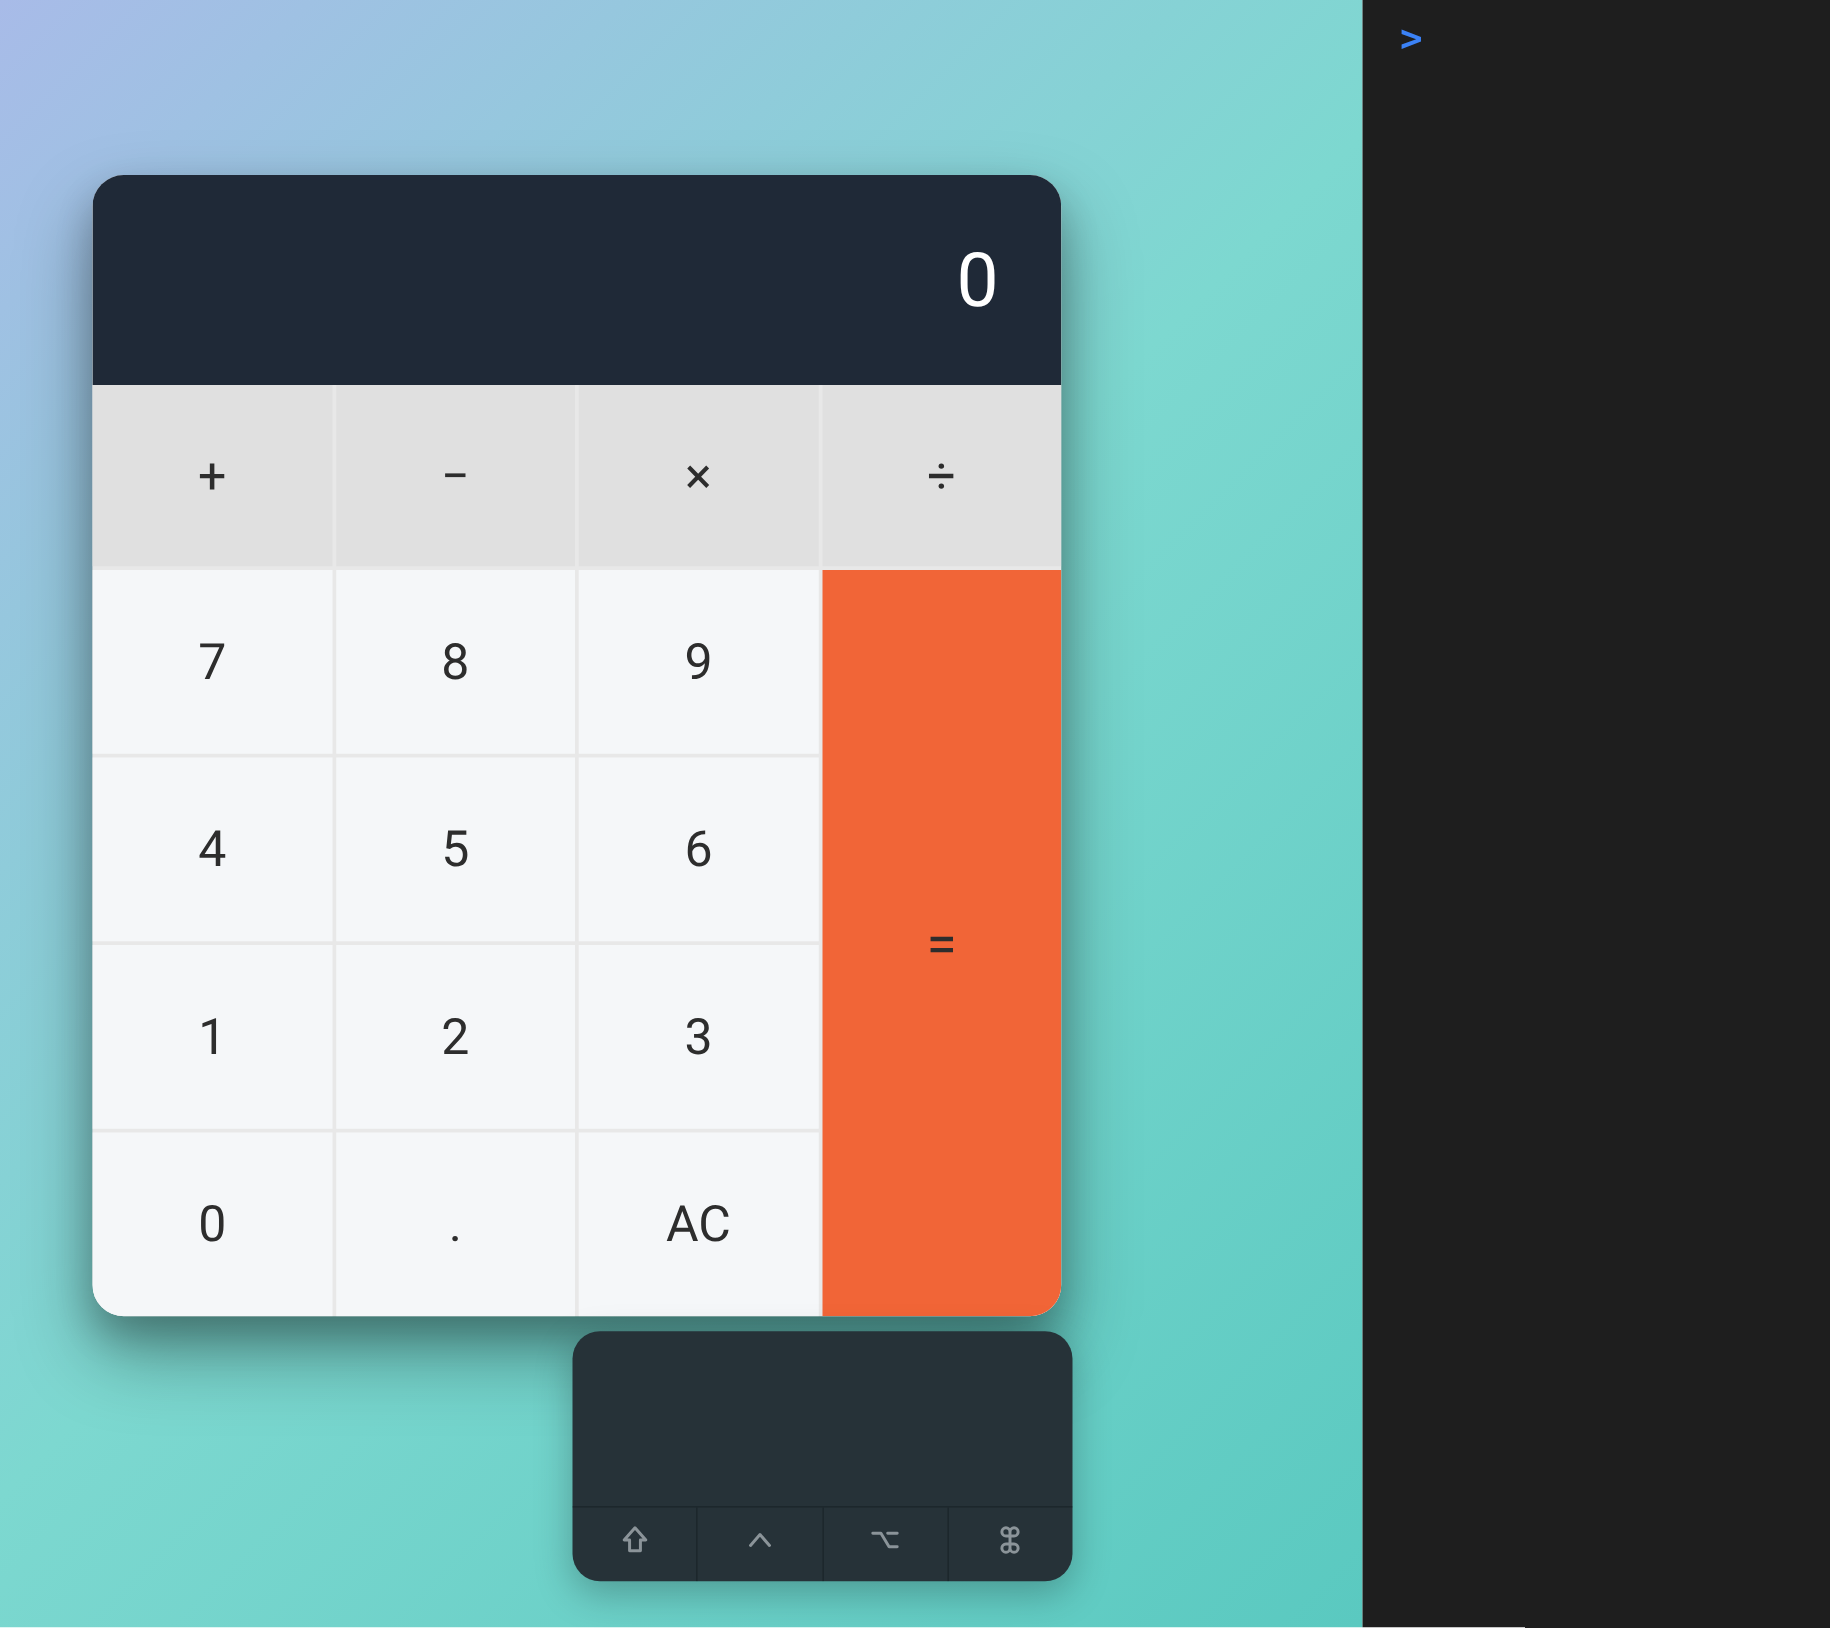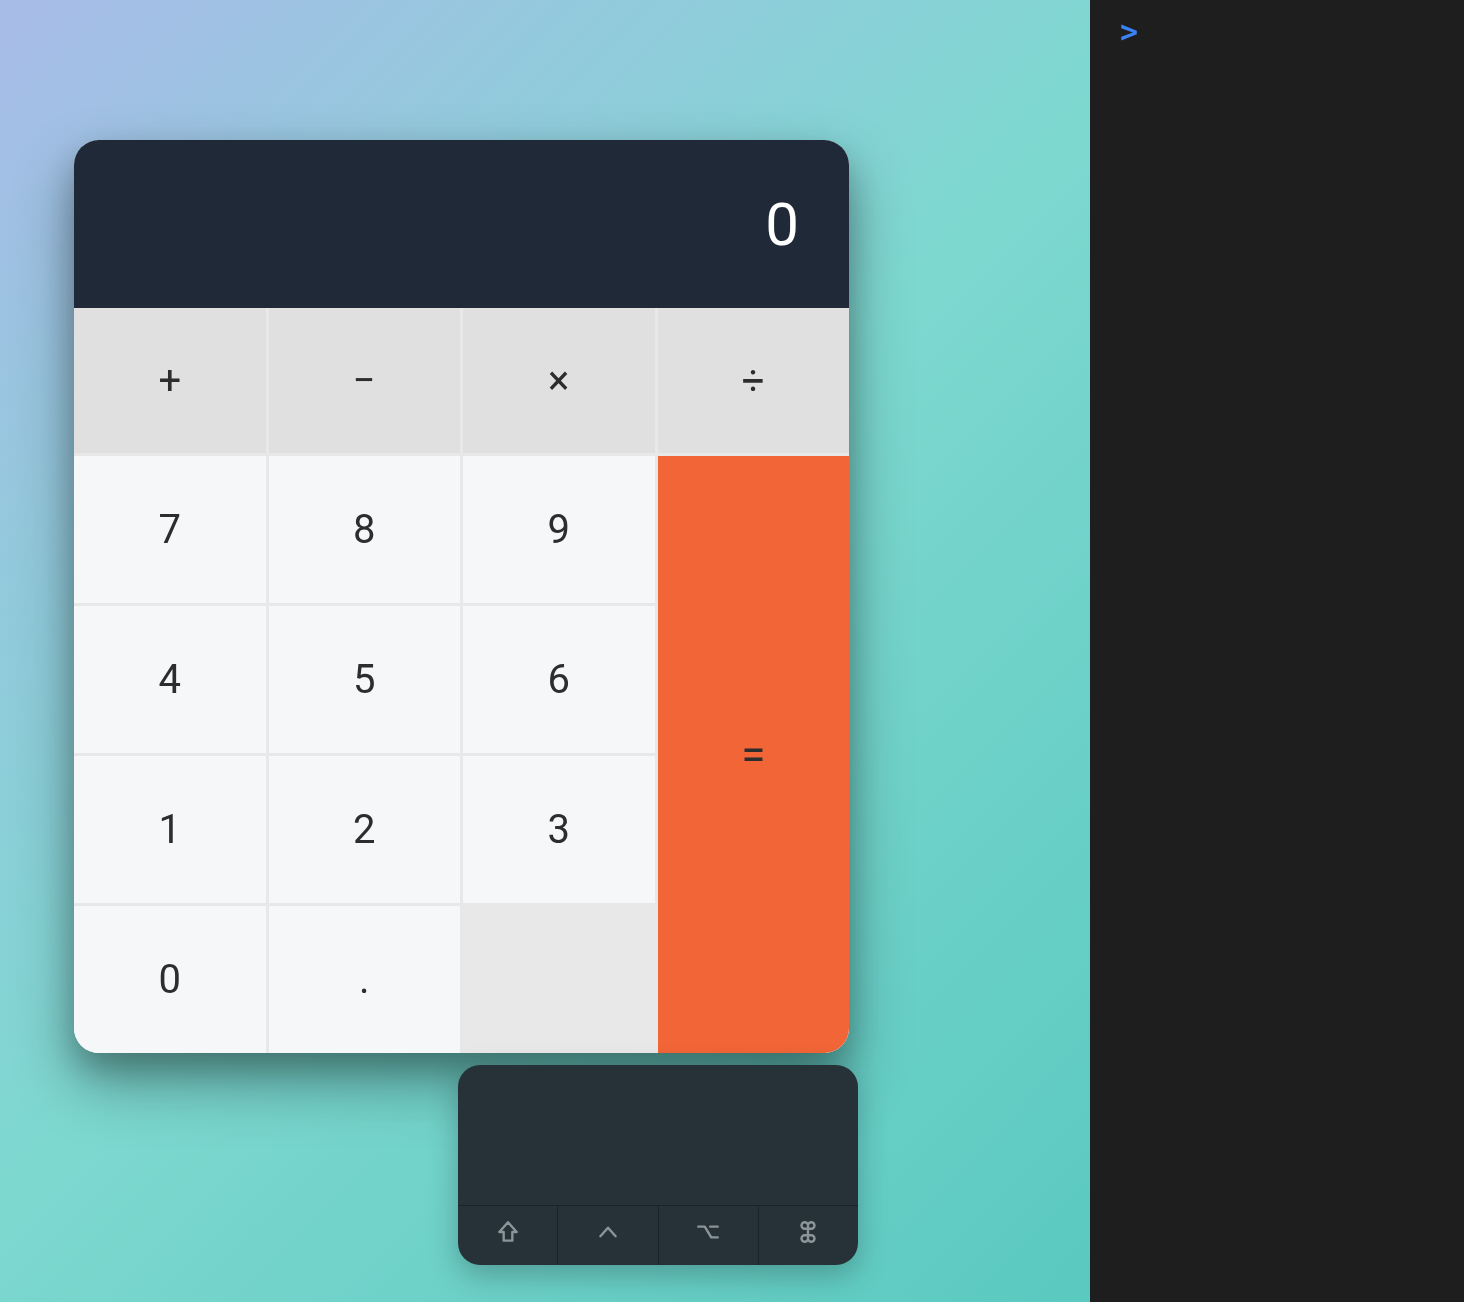--- a/index.html
+++ b/index.html
@@ -166,20 +166,21 @@
     <button class="key key-num">4</button>
     <button class="key key-num">5</button>
     <button class="key key-num">6</button>
 
     <button class="key key-num">1</button>
     <button class="key key-num">2</button>
     <button class="key key-num">3</button>
 
     <button class="key key-num">0</button>
     <button class="key key-num">.</button>
+    <button class="key key-num">AC</button>
   </div>
 </div>
 
 <div class="osk-panel">
   <div class="osk-body"></div>
   <div class="osk-modrow">
     <button class="osk-modkey">
       <span>
         <svg viewBox="0 0 24 24">
             <path d="M12 3 L20 12 H16 V20 H8 V12 H4 Z"></path>

